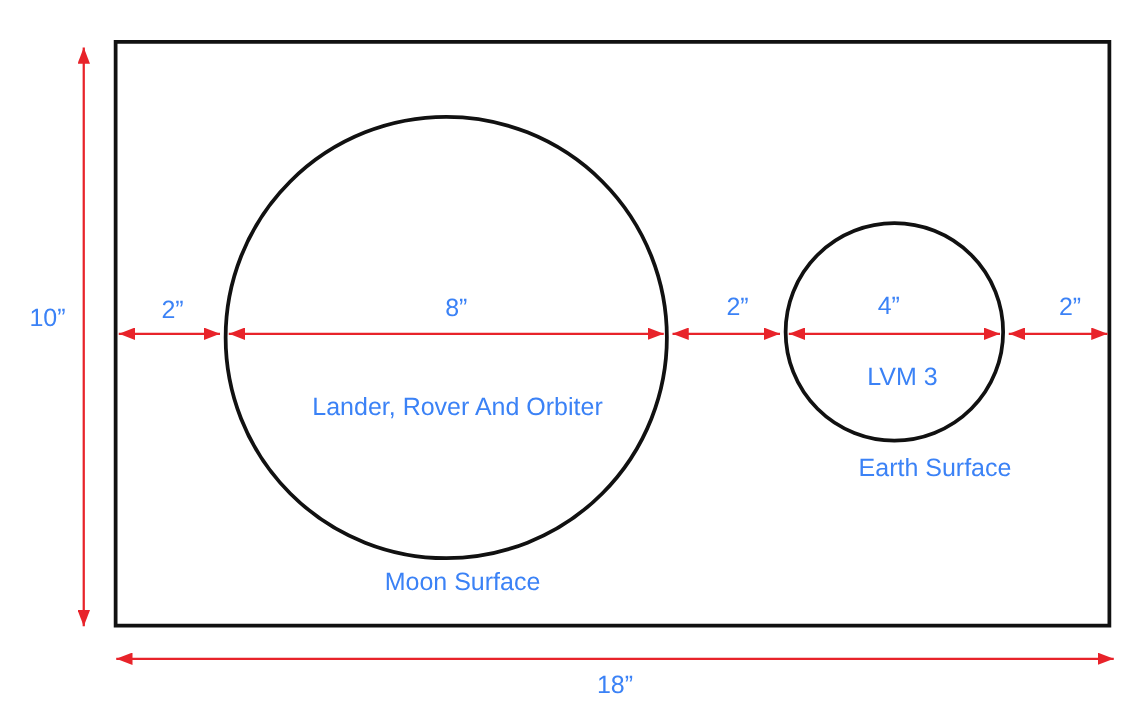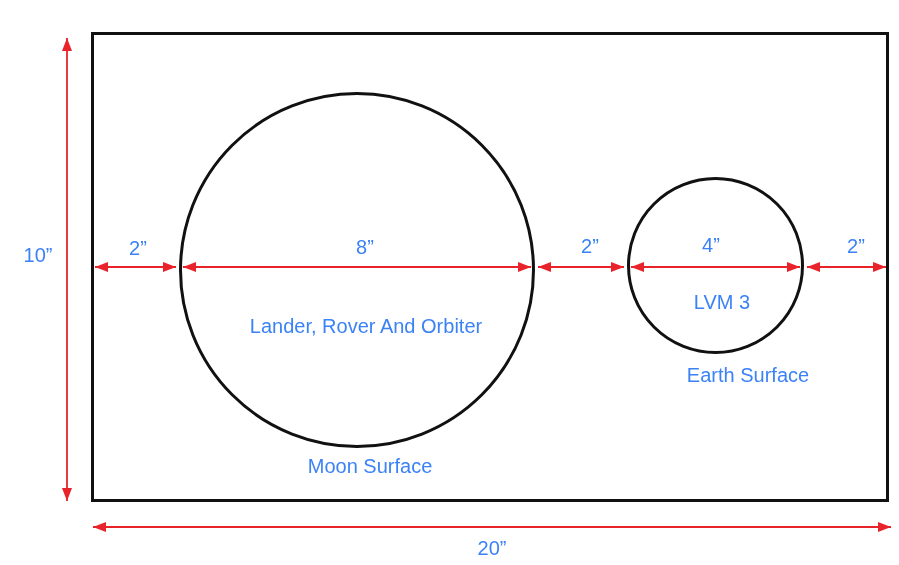--- a/index.html
+++ b/index.html
@@ -114,20 +114,20 @@
 
     <line x1="93" y1="527" x2="891" y2="527" marker-start="url(#ah-s)" marker-end="url(#ah-e)"></line>
   </svg>
 
   <span class="lbl dim-height">10”</span>
   <span class="lbl dim-leftgap">2”</span>
   <span class="lbl dim-bigdia">8”</span>
   <span class="lbl dim-midgap">2”</span>
   <span class="lbl dim-smalldia">4”</span>
   <span class="lbl dim-rightgap">2”</span>
-  <span class="lbl dim-width">20”</span>
+  <span class="lbl dim-width">18”</span>
 
   <span class="lbl big-caption">Moon Surface</span>
   <span class="lbl big-inner">Lander, Rover And Orbiter</span>
   <span class="lbl small-inner">LVM 3</span>
   <span class="lbl small-caption">Earth Surface</span>
 
 </div>
 
 </body></html>

